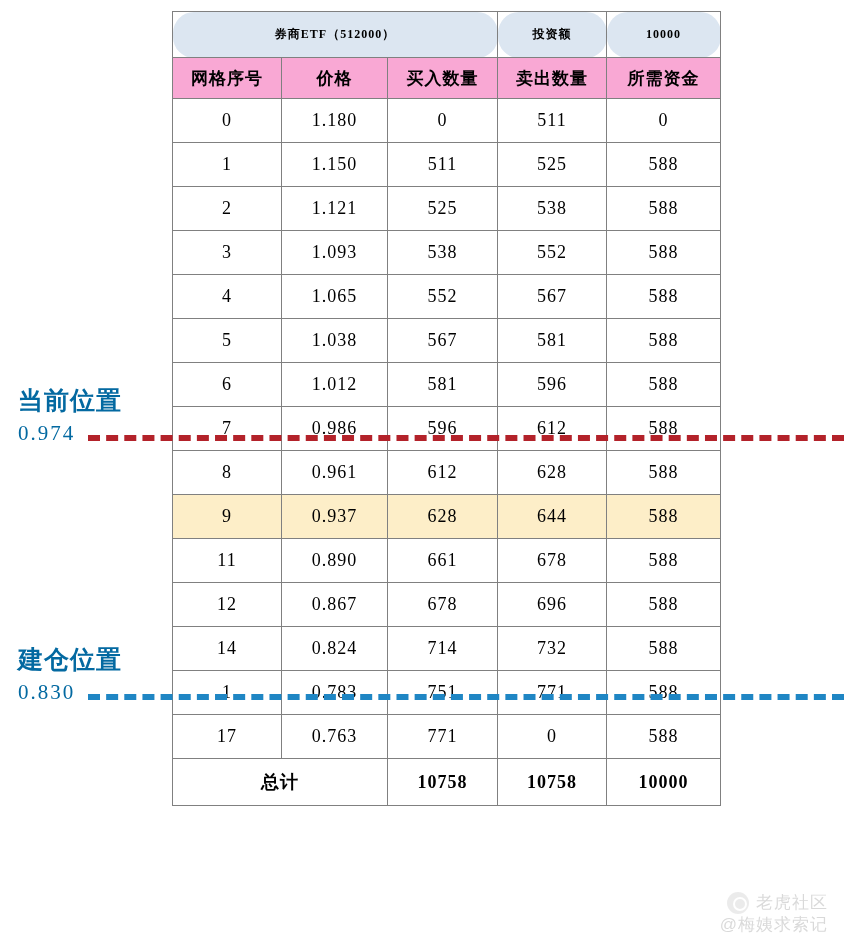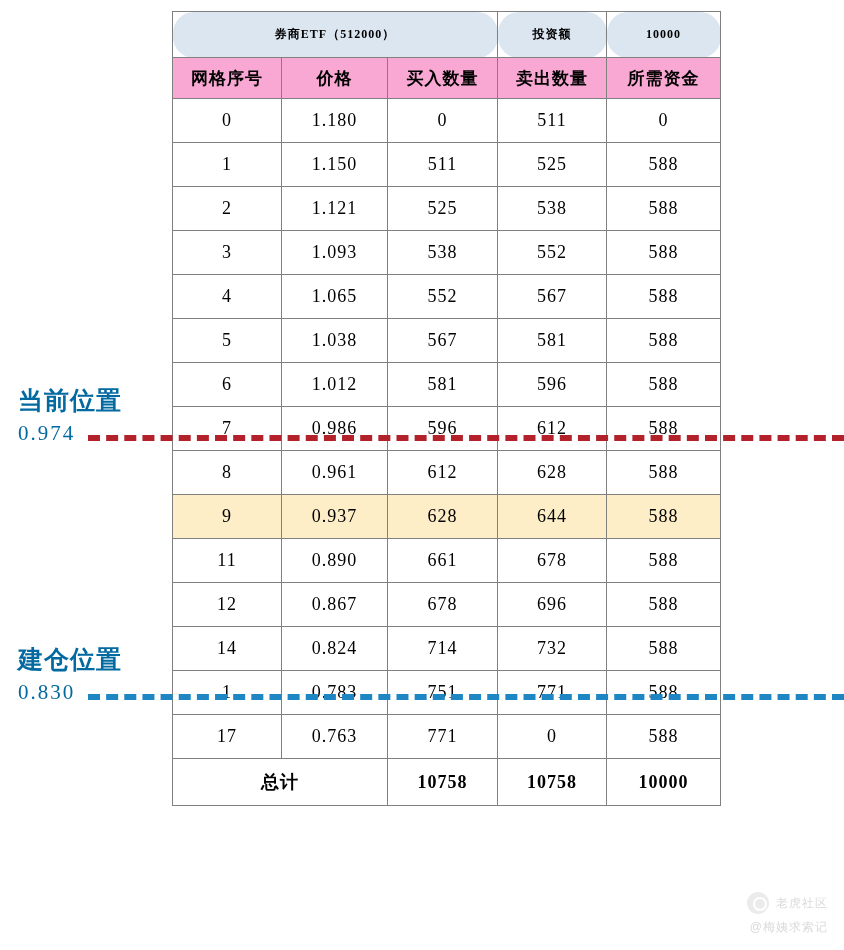--- a/index.html
+++ b/index.html
@@ -141,21 +141,21 @@
   }
   .watermark .wm-badge::after {
     content: "";
     position: absolute;
     left: 6px; top: 5px;
     width: 10px; height: 10px;
     border-radius: 50%;
     border: 2px solid #ffffff;
   }
   .watermark .wm-text {
-    font-size: 12px;
+    font-size: 17px;
     color: #b5b5b5;
     font-family: "Liberation Sans", sans-serif;
     letter-spacing: 1px;
   }
   .wm-wrap2 {
     position: absolute;
     right: 16px;
     bottom: 36px;
   }
 </style>

